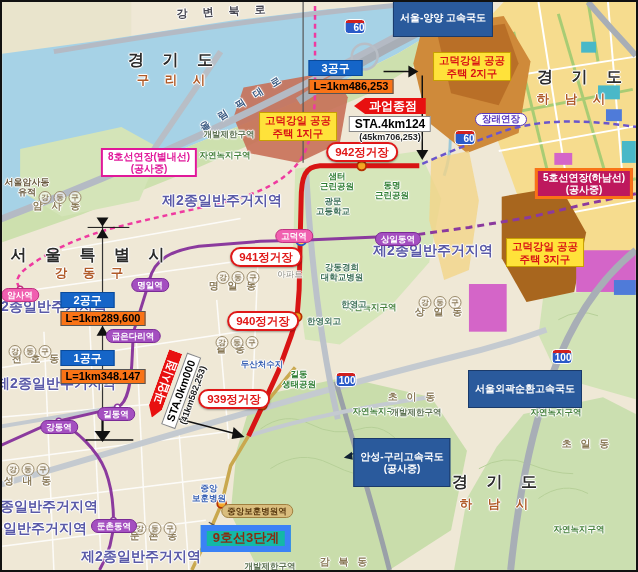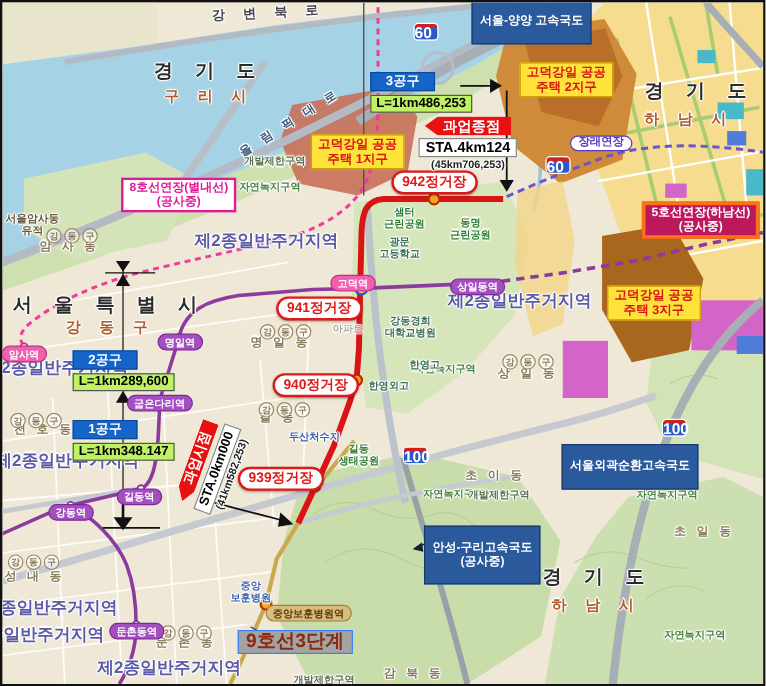--- a/index.html
+++ b/index.html
@@ -26,45 +26,45 @@
          border-radius:12px;padding:0 7px;height:16px;line-height:16px;box-shadow:0 1px 2px rgba(0,0,0,.35);}
   .metro5{font-size:8.5px;font-weight:bold;color:#fff;background:#a44fc0;border:1px solid #7a2a96;
           border-radius:8px;padding:0 5px;height:12px;line-height:12px;}
   .metro8{font-size:8.5px;font-weight:bold;color:#fff;background:#f060b0;border:1px solid #c03080;
           border-radius:8px;padding:0 5px;height:12px;line-height:12px;}
   .metro9{font-size:8.5px;font-weight:bold;color:#5a3a10;background:#d9bd7d;border:1px solid #a08040;
           border-radius:8px;padding:0 5px;height:12px;line-height:12px;}
   .pinkbox{font-size:10px;font-weight:bold;color:#e0189a;background:#fff;border:2px solid #e0189a;padding:1px 5px;}
   .purplebox{font-size:10px;font-weight:bold;color:#fff;background:#be185d;border:3px solid #f97316;padding:1px 5px;}
   .bluebox{font-size:10px;font-weight:bold;color:#fff;background:#2a5a9c;border:1px solid #1a3a6a;padding:12px 6px;}
-  .tanbox{font-size:16px;font-weight:bold;color:#8a2a10;background:#a3a3a3;border:1px solid #3b82f6;padding:0 6px;}
+  .tanbox{font-size:13px;font-weight:bold;color:#8a2a10;background:#14b8a6;border:6px solid #3b82f6;padding:0 6px;}
   .future{font-size:9.5px;font-weight:bold;color:#5a3ac0;background:#fff;border:1.5px solid #5a3ac0;
           border-radius:9px;padding:0 6px;}
   .ybox{font-size:10.5px;font-weight:bold;color:#d81414;background:#ffe23a;border:1.5px solid #c8a000;
         padding:1px 5px;line-height:1.2;}
   .badge .bd{display:inline-block;width:11px;height:11px;border-radius:50%;border:1px solid #9a8a6a;
         color:#8a7a5a;font-size:7.5px;line-height:11px;background:rgba(255,255,255,.6);margin:0 1px;
         font-weight:bold;text-align:center;}
   .secbox{font-size:11px;font-weight:bold;color:#fff;background:#1565c8;border:1px solid #0a4a9a;
           padding:0 12px;height:14px;line-height:14px;display:inline-block;}
-  .seclen{font-size:11px;font-weight:bold;color:#000;background:#bef264;border:1px solid #555;
+  .seclen{font-size:11px;font-weight:bold;color:#000;background:#f97316;border:1px solid #555;
           padding:0 4px;height:13px;line-height:13px;display:inline-block;}
   .sec{position:absolute;transform:translateX(-50%);text-align:left;}
   .endred{font-size:12px;font-weight:bold;color:#fff;background:#e81010;padding:0 9px 0 15px;height:16px;
           line-height:16px;display:inline-block;clip-path:polygon(0 50%,11px 0,100% 0,100% 100%,11px 100%);}
   .stabox{font-size:12px;font-weight:bold;color:#000;background:#fff;border:1px solid #888;
           padding:0 5px;display:inline-block;line-height:14px;}
   .kmnote{font-size:9px;font-weight:bold;color:#222;}
   #endgrp{position:absolute;left:388px;top:94px;transform:translateX(-50%);text-align:center;}
   #startgrp{position:absolute;left:126px;top:364px;width:96px;transform:rotate(-70deg);text-align:center;}
   #startgrp .endred{font-size:11.5px;height:14px;line-height:14px;}
   #startgrp .stabox{font-size:11px;line-height:13px;}
   .shield{position:absolute;transform:translateX(-50%);width:19px;height:13px;border:1px solid #fff;
           border-radius:4px;background:linear-gradient(#d02020 0 3px,#2a5ac8 3px 100%);color:#fff;
-          font-size:13px;font-weight:bold;text-align:left;line-height:16px;}
+          font-size:10px;font-weight:bold;text-align:right;line-height:16px;}
 </style>
 </head>
 <body>
 
 <div id="stage">
 
 <svg id="art" width="634" height="568" viewBox="0 0 638 572">
 
   <rect width="638" height="572" fill="#efe8d6"></rect>
   <rect x="0" y="0" width="130" height="58" fill="#e9e4cc"></rect>
@@ -208,21 +208,21 @@
       <div class="lbl big halo" style="left: 172px; top: 49px;">경 기 도</div>
       <div class="lbl sub halo" style="left: 172px; top: 71px;">구 리 시</div>
       <div class="lbl road2 halo" style="left: 240px; top: 95px; transform: translateX(-50%) rotate(-32deg);">올 림 픽 대 로</div>
       <div class="lbl big halo" style="left: 581px; top: 66px;">경 기 도</div>
       <div class="lbl sub halo" style="left: 572px; top: 90px;">하 남 시</div>
       <div class="lbl big halo" style="left: 89px; top: 244px;">서 울 특 별 시</div>
       <div class="lbl sub halo" style="left: 90px; top: 264px;">강 동 구</div>
       <div class="lbl big halo" style="left: 496px; top: 471px;">경 기 도</div>
       <div class="lbl sub halo" style="left: 495px; top: 495px;">하 남 시</div>
       <div class="lbl ruin halo" style="left: 25px; top: 175px;">서울암사동<br>유적</div>
-      <div class="lbl dong halo" style="left: 56px; top: 198px; font-family: Liberation Serif, serif;">암 사 동</div>
+      <div class="lbl dong halo" style="left: 56px; top: 198px;">암 사 동</div>
       <div class="lbl dong halo" style="left: 35px; top: 351px;">천 호 동</div>
       <div class="lbl dong halo" style="left: 27px; top: 473px;">성 내 동</div>
       <div class="lbl dong halo" style="left: 232px; top: 278px;">명 일 동</div>
       <div class="lbl dong halo" style="left: 230px; top: 341px;">길 동</div>
       <div class="lbl dong halo" style="left: 153px; top: 528px;">둔 촌 동</div>
       <div class="lbl dong halo" style="left: 438px; top: 304px;">상 일 동</div>
       <div class="lbl dong halo" style="left: 411px; top: 389px;">초 이 동</div>
       <div class="lbl dong halo" style="left: 585px; top: 436px;">초 일 동</div>
       <div class="lbl dong halo" style="left: 343px; top: 554px;">감 북 동</div>
       <div class="lbl badge" style="left: 58px; top: 184px;"><span class="bd">강</span><span class="bd">동</span><span class="bd">구</span></div>

